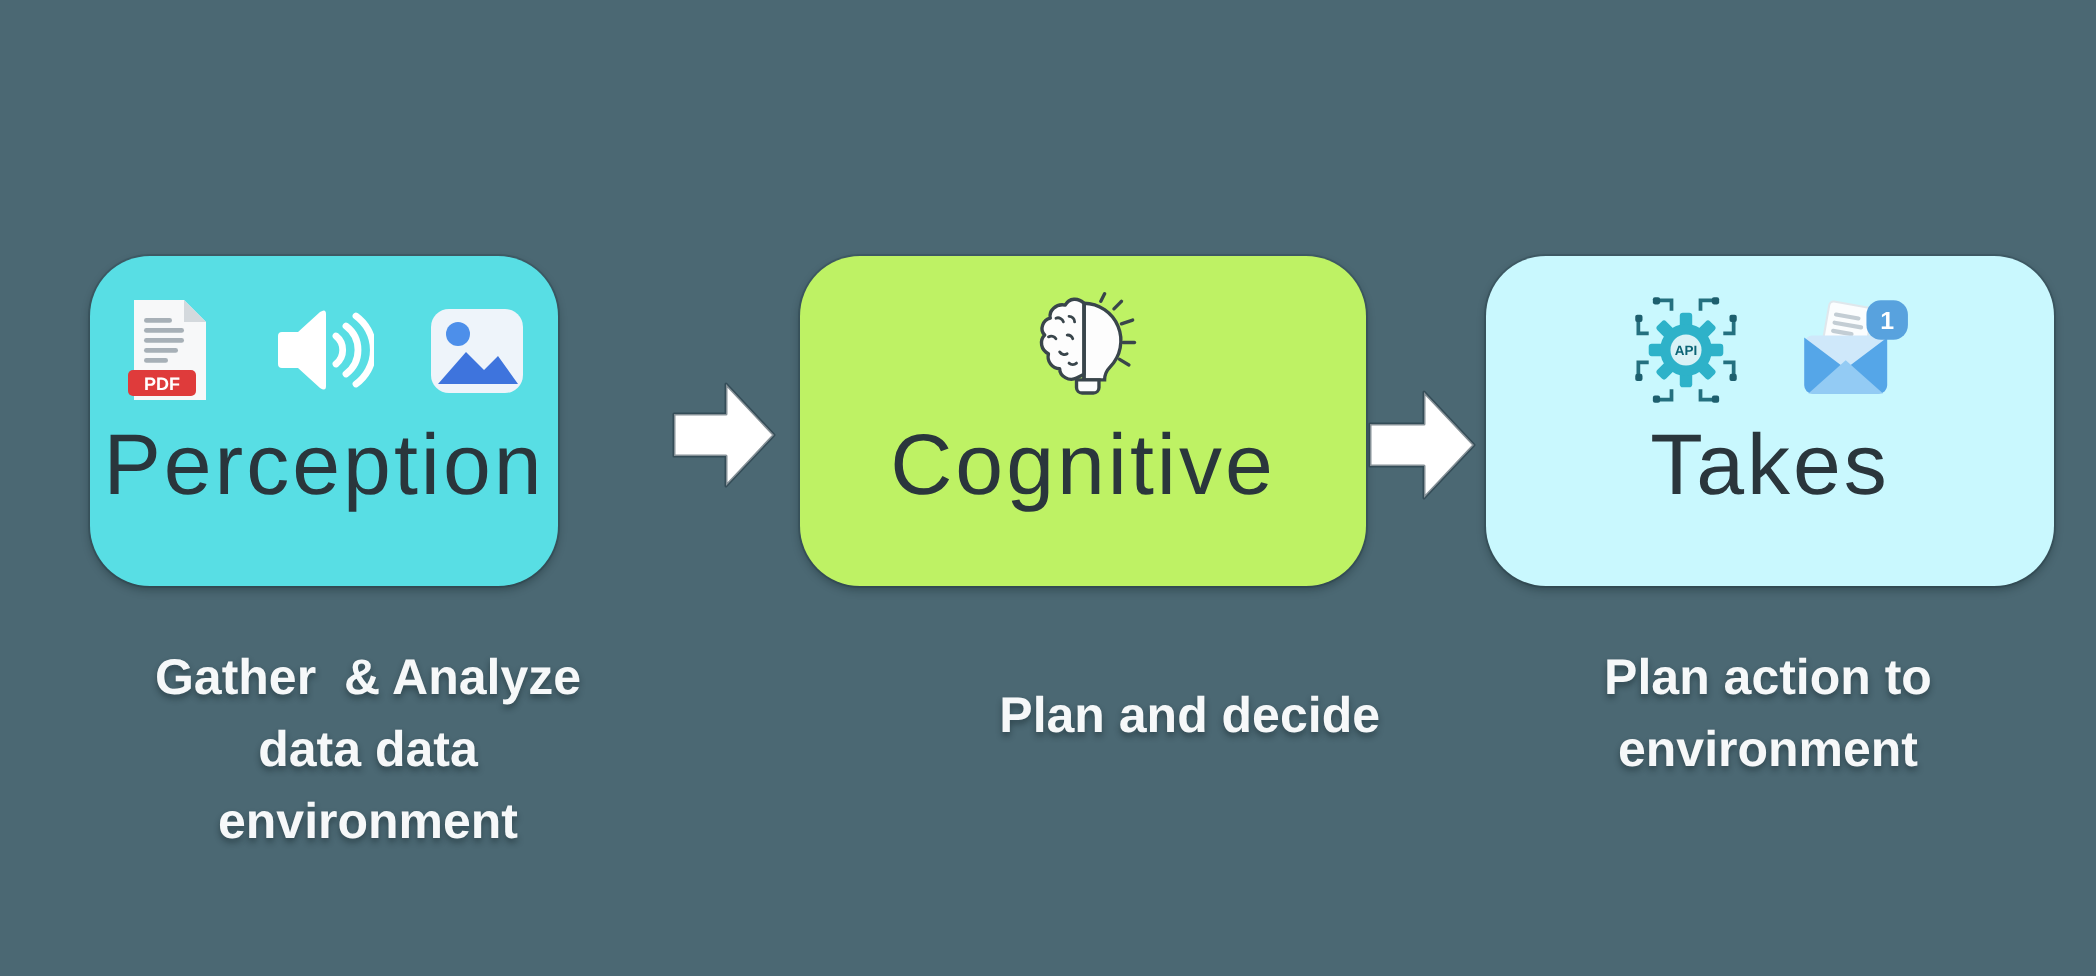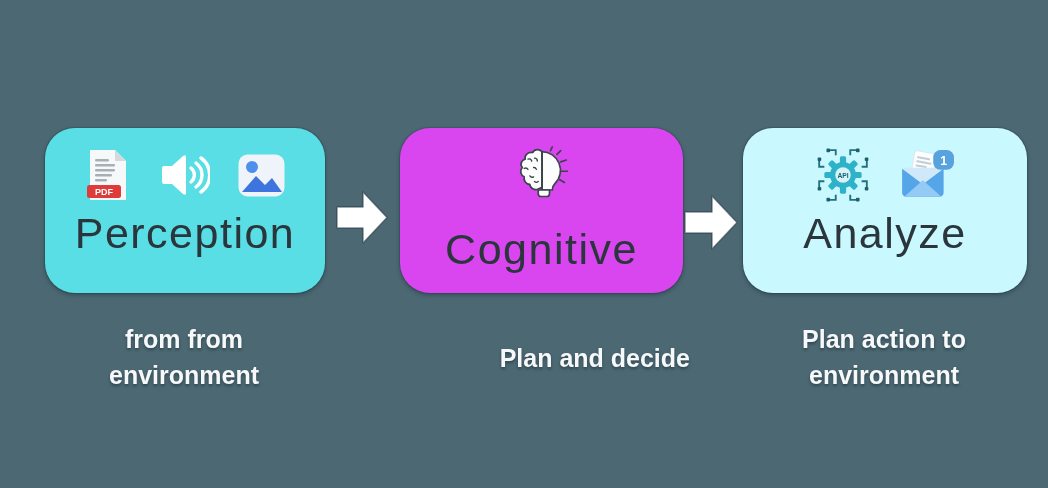--- a/index.html
+++ b/index.html
@@ -12,21 +12,21 @@
     overflow:hidden;
   }
 
   .card {
     position:absolute; top:128px; height:165px;
     border-radius:30px;
     display:flex; flex-direction:column; align-items:center;
     padding-top:19px; box-sizing:border-box;
     box-shadow:0 2px 4px rgba(10,25,30,.35), 0 0 0 1px rgba(20,40,50,.18);
   }
-  .card-perception { left:45px;  width:280px; }
+  .card-perception { left:45px;  width:234px; }
   .card-cognitive  { left:400px; width:283px; }
   .card-action     { left:743px; width:284px; }
 
   .icon-row { display:flex; align-items:center; gap:28px; height:56px; }
   .icon-row svg { display:block; }
 
   .card-title {
     margin-top:6px;
     font-size:43px; font-weight:400; letter-spacing:1.5px;
     color:#2a363c;
@@ -86,21 +86,21 @@
     </div>
     <div class="card-title" style="color: rgb(42, 54, 60);">Perception</div>
   </div>
 
   <div class="flow-arrow" style="left:336px; top:189px;">
     <svg width="52" height="57" viewBox="0 0 52 57">
       <polygon points="1,18 27,18 27,3 51,28.5 27,54 27,39 1,39" fill="#ffffff" stroke="rgba(35,55,65,0.55)" stroke-width="1.5" stroke-linejoin="round"></polygon>
     </svg>
   </div>
 
-  <div class="card card-cognitive" style="background-color: #d946ef; gap: 16px;">
+  <div class="card card-cognitive" style="background-color: #bef264;">
     <div class="icon-row">
       <span>
         <svg width="56" height="58" viewBox="0 0 56 62">
           <g stroke="#39454b" stroke-width="1.8" stroke-linecap="round">
             <line x1="37" y1="5" x2="39" y2="1"></line>
             <line x1="44" y1="9" x2="48" y2="5"></line>
             <line x1="48" y1="17" x2="54" y2="15"></line>
             <line x1="49" y1="27" x2="55" y2="27"></line>
             <line x1="47" y1="36" x2="52" y2="39"></line>
           </g>
@@ -178,25 +178,26 @@
             </g>
           </g>
           <rect x="3" y="18" width="40" height="28" rx="4" fill="#cfe8fa"></rect>
           <path d="M3 19 L23 34 L43 19 V42 a4 4 0 0 1 -4 4 H7 a4 4 0 0 1 -4 -4 z" fill="#55a6e8"></path>
           <path d="M5 46 L23 30 L41 46 z" fill="#93cbf4"></path>
           <rect x="33" y="1" width="20" height="19" rx="7" fill="#58a2de"></rect>
           <text x="43" y="15" text-anchor="middle" font-size="12" font-weight="bold" fill="#ffffff">1</text>
         </svg>
       </span>
     </div>
-    <div class="card-title" style="color: rgb(42, 54, 60);">Analyze</div>
+    <div class="card-title" style="color: rgb(42, 54, 60);">Takes</div>
   </div>
 
   <div class="caption caption-perception" style="color: rgb(246, 248, 249);">
-    <span class="caption-line">from from</span>
+    <span class="caption-line">Gather  &amp; Analyze</span>
+    <span class="caption-line">data data</span>
     <span class="caption-line">environment</span>
   </div>
 
   <div class="caption caption-cognitive" style="color: rgb(246, 248, 249);">
     <span class="caption-line">Plan and decide</span>
   </div>
 
   <div class="caption caption-action" style="color: rgb(246, 248, 249);">
     <span class="caption-line">Plan action to</span>
     <span class="caption-line">environment</span>

